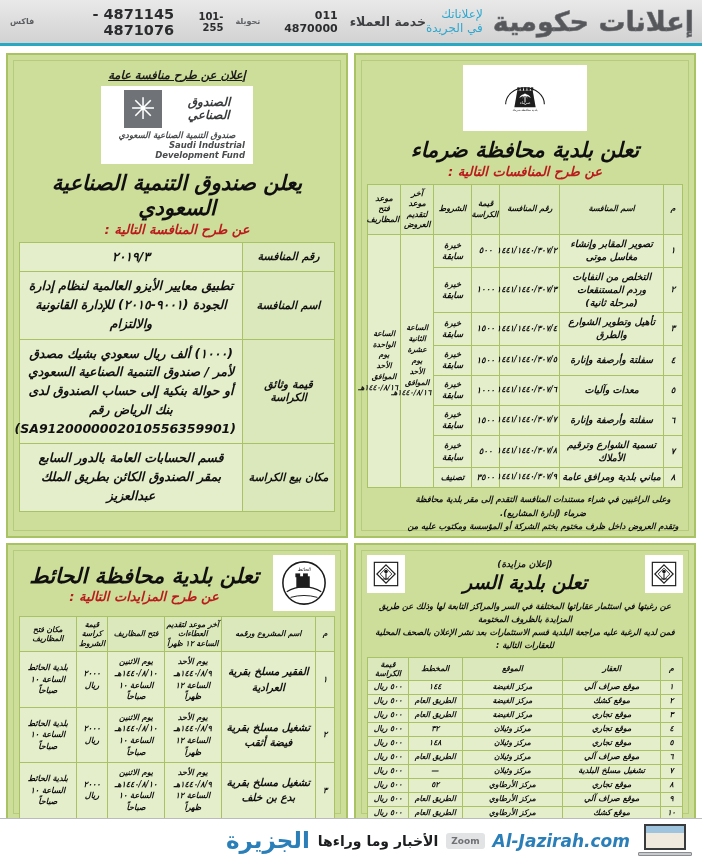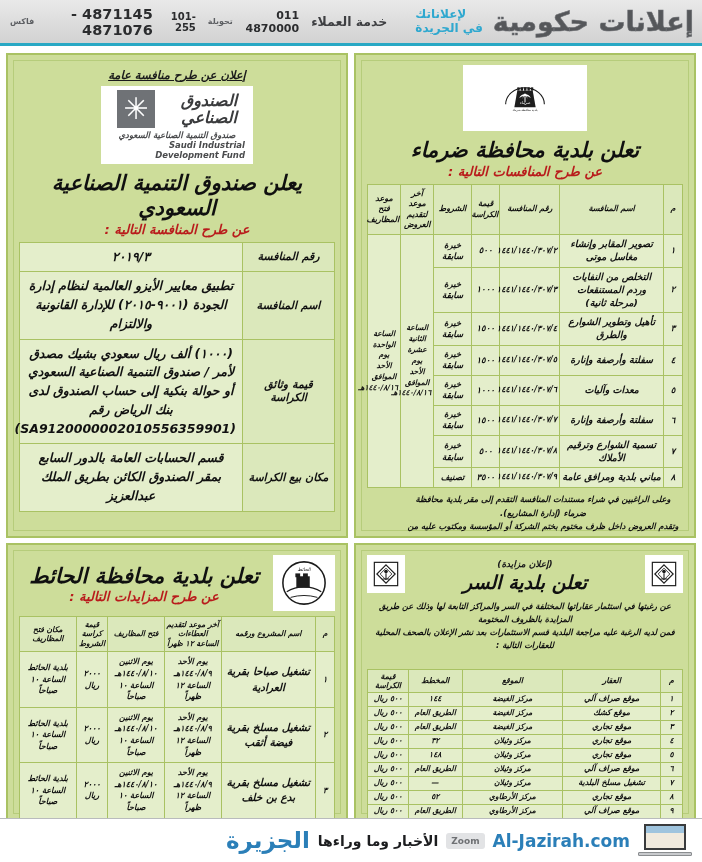--- a/index.html
+++ b/index.html
@@ -32,26 +32,25 @@
     font-size: 27px;
     font-weight: bold;
     color: #55575a;
     letter-spacing: 0px;
     -webkit-text-stroke: 0.6px #6e7074;
     line-height: 1;
     white-space: nowrap;
   }
   .mh-sub {
     font-size: 12px;
-    font-weight: bold;
+    font-weight: normal;
     color: #2fa8cf;
     line-height: 1.12;
-    text-align: left;
+    text-align: right;
     white-space: nowrap;
-    margin-left: 28px;
   }
   .mh-left { display:flex; align-items:center; gap:12px; direction: rtl;}
   .mh-cs { font-size: 12.5px; font-weight: bold; color:#3e3f42; white-space: nowrap;}
   .mh-num { font-size: 11px; font-weight: bold; color:#2b2c2e; font-family:"DejaVu Sans", sans-serif; }
   .mh-lbl { font-size: 8px; font-weight:bold; color:#5d5f63; }
   .mh-ext { font-size: 10px; font-weight: bold; color:#2b2c2e; }
   .mh-num2 { font-size: 14.5px; font-weight: bold; color:#2b2c2e; }
 
   
   .sheet {
@@ -101,21 +100,21 @@
     justify-content: center;
   }
   .logo-sidf { width: 152px; }
   .logo-sidf-top { display:flex; align-items:center; gap:6px; }
   .logo-star {
     width: 38px; height: 38px;
     background: #6f7276;
     display:flex; align-items:center; justify-content:center;
     color:#fff; font-size: 30px; line-height: 1;
   }
-  .logo-sidf-ar { font-size: 16px; font-weight: bold; color:#3a3b3d; line-height: 1.08; text-align:center;margin-left:20px;}
+  .logo-sidf-ar { font-size: 12px; font-weight: bold; color:#3a3b3d; line-height: 1.08; text-align:left;margin-left:20px;}
   .logo-sidf-ar2 { font-size: 8.5px; font-weight: bold; color:#4a4b4d; margin-top:2px;}
   .logo-sidf-en { font-size: 8.5px; font-weight: bold; color:#4a4b4d; font-family:"DejaVu Sans", sans-serif; }
 
   .logo-dhurma { width: 124px; height: 66px; padding:18px;}
   .logo-hait  { width: 62px; height: 56px; }
   .logo-sirr  { width: 38px; height: 38px; }
 
   .ad-h1 {
     text-align: center;
     font-size: 21px;
@@ -228,21 +227,21 @@
     padding: 1.5px 2px;
     line-height: 1.25;
   }
   .t-sirr td.cat { font-size: 8px; }
 
   .intro-txt {
     font-size: 8.2px;
     font-weight: bold;
     line-height: 1.6;
     text-align: center;
-    padding: 2px 2px 16px;
+    padding: 2px 2px 4px;
     color:#111;
   }
 
   
   .footer {
     position: absolute;
     bottom: 0; left: 0; right: 0;
     height: 44px;
     border-top: 1px solid #b9bbbd;
     background: #fff;
@@ -255,21 +254,21 @@
   .ft-jz {
     font-size: 23px; font-weight: bold; color:#2b7fb8;
     font-family:"DejaVu Sans", sans-serif; line-height:1;
     letter-spacing: -1px;
   }
   .ft-tag { font-size: 14px; font-weight: bold; color:#1c1d1f; }
   .ft-zoom {
     background:#e2e3e5; color:#6f7174; font-size:9px; font-weight:bold;
     padding:3px 5px; border-radius:3px; font-family:"DejaVu Sans", sans-serif;
   }
-  .ft-dom { font-size: 17px; font-weight: bold; color:#2b7fb8; font-family:"DejaVu Sans", sans-serif; }
+  .ft-dom { font-size: 17px; font-weight: bold; color:#2b7fb8; font-family:"DejaVu Sans", sans-serif;font-style:italic; }
   .ft-laptop { width:54px; height:34px; position:relative; }
   .ft-laptop .scr {
     width:42px; height:26px; background:#fff; border:2px solid #3a3b3d;
     position:absolute; top:0; right:6px;
     background-image: linear-gradient(180deg,#9fc4de 0 34%, #f0eade 34% 100%);
   }
   .ft-laptop .base {
     width:54px; height:4px; background:#c8cacd; border:1px solid #8a8d90;
     position:absolute; bottom:2px; right:0; border-radius:1px;
   }
@@ -633,21 +632,21 @@
               <th>اسم المشروع ورقمه</th>
               <th>آخر موعد لتقديم العطاءات الساعة ١٢ ظهراً</th>
               <th>فتح المظاريف</th>
               <th>قيمة كراسة الشروط</th>
               <th>مكان فتح المظاريف</th>
             </tr>
           </thead>
           <tbody>
             <tr>
               <td>١</td>
-              <td class="pn">تشغيل صباحا بقرية العرادية</td>
+              <td class="pn">الفقير مسلخ بقرية العرادية</td>
               <td>
                   <span class="l">يوم الأحد</span>
                   <span class="l">١٤٤٠/٨/٩هـ</span>
                   <span class="l">الساعة ١٢ ظهراً</span>
                 </td>
               <td>
                   <span class="l">يوم الاثنين</span>
                   <span class="l">١٤٤٠/٨/١٠هـ</span>
                   <span class="l">الساعة ١٠ صباحاً</span>
                 </td>

